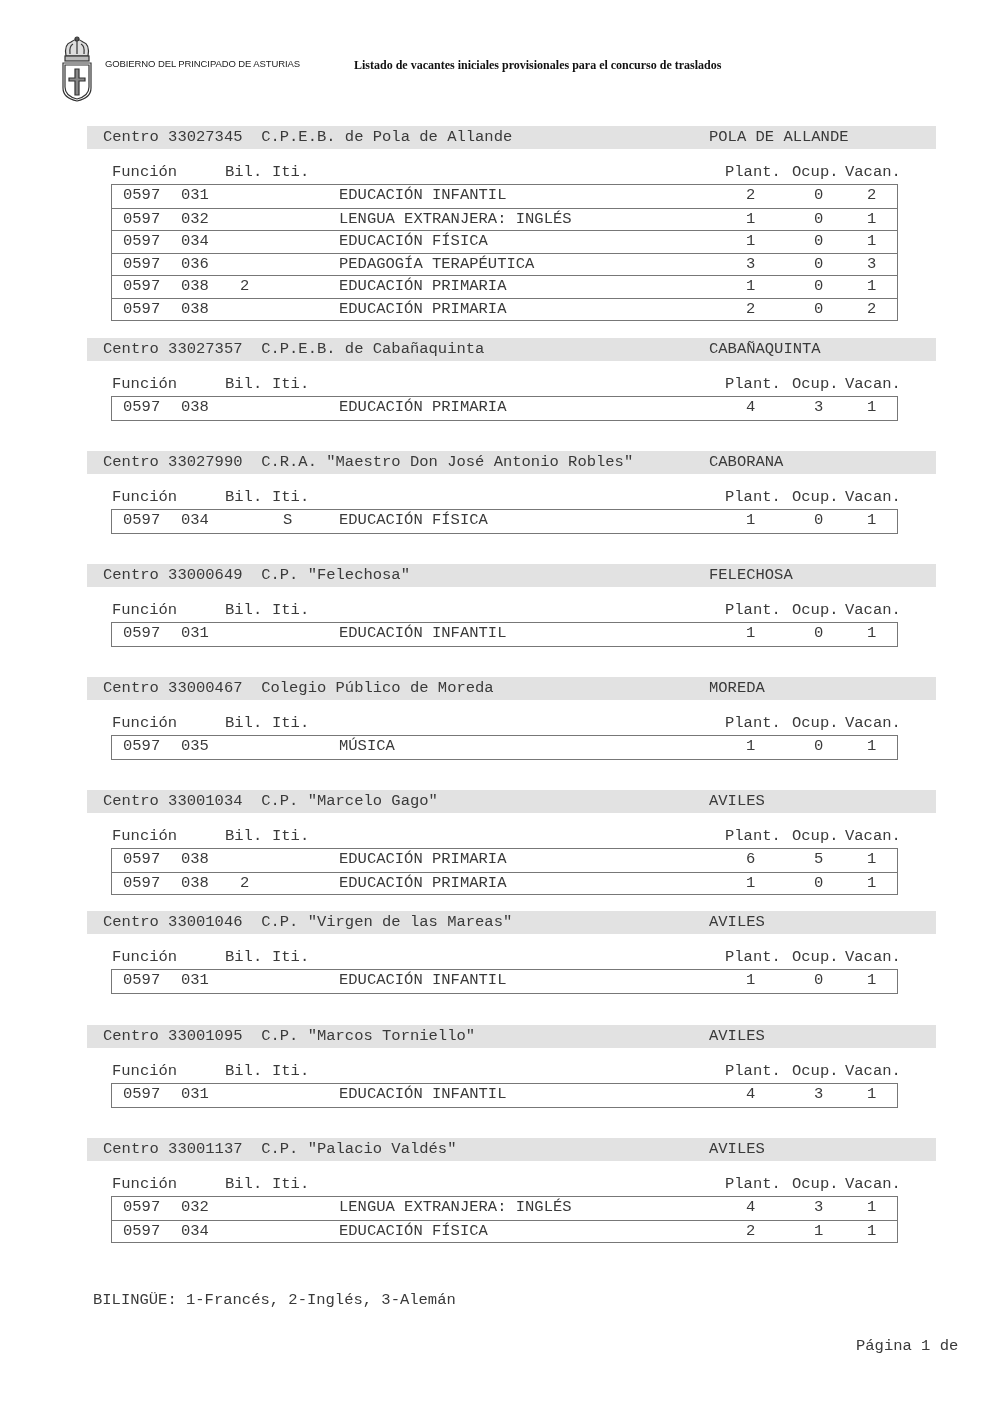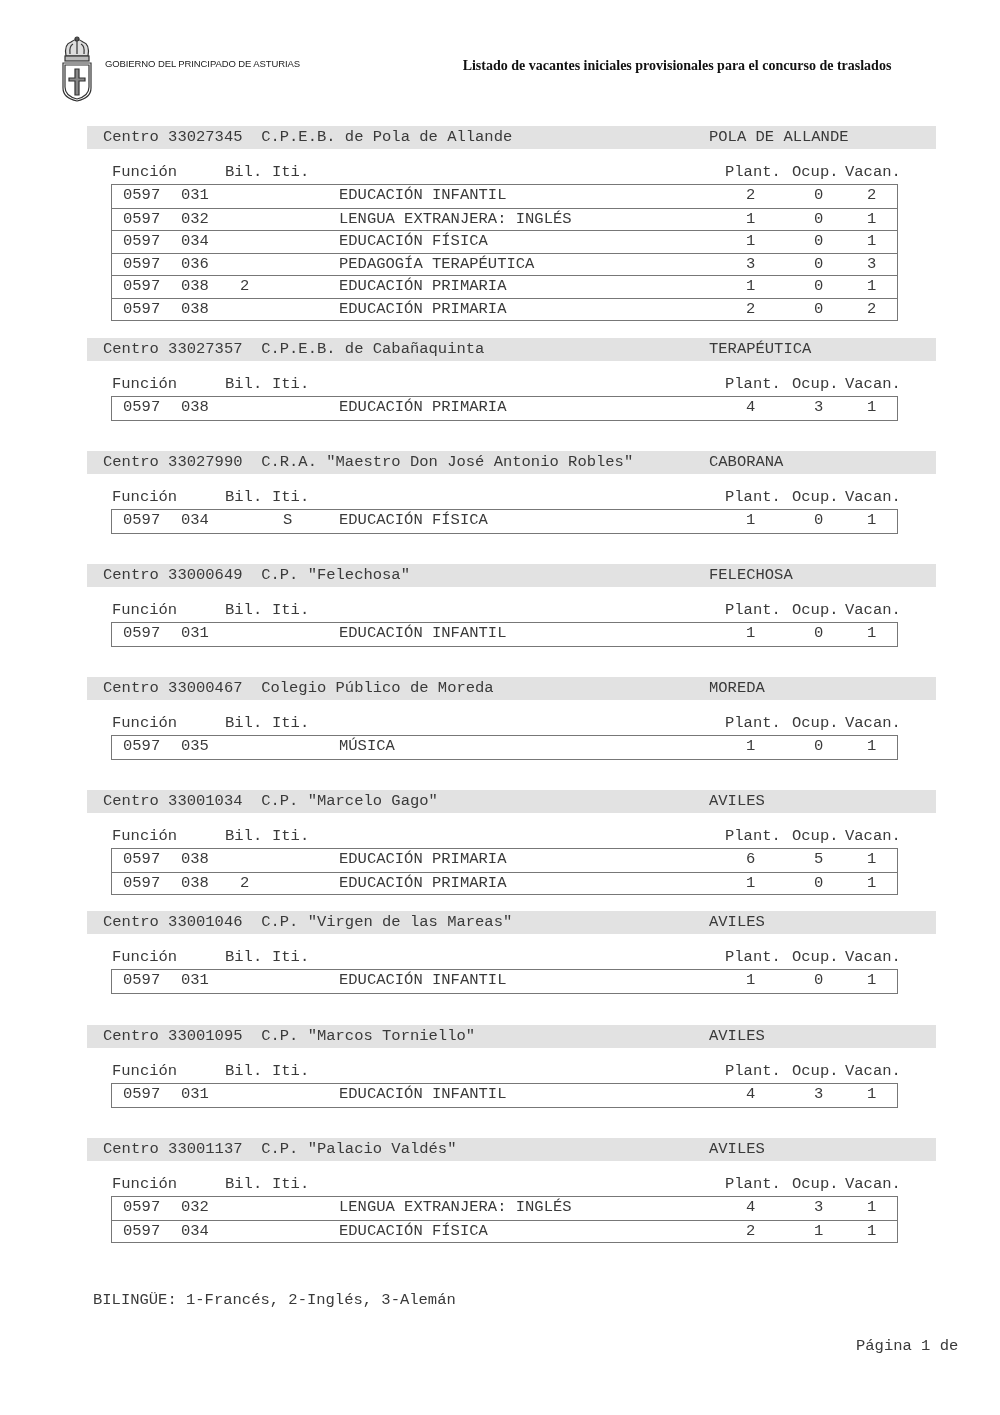--- a/index.html
+++ b/index.html
@@ -1,21 +1,21 @@
 <!DOCTYPE html>
 <html><head>
 <meta charset="utf-8">
 <style>
   html, body { margin: 0; padding: 0; background: #ffffff; }
   body { width: 1000px; height: 1415px; position: relative; overflow: hidden; color: #333; }
   .mono { font-family: "Liberation Mono", "DejaVu Sans Mono", monospace; font-size: 15.5px; color: #3a3a3a; }
   #header { position: absolute; left: 0; top: 0; width: 808px; height: 110px; }
   #logo { position: absolute; left: 60px; top: 36px; width: 34px; height: 66px; }
   #gov-name { position: absolute; left: 105px; top: 58px; font-family: "Liberation Sans", sans-serif; font-size: 9.5px; color: #222; white-space: nowrap; letter-spacing: -0.1px; }
-  #doc-title { position: absolute; left: 354px; top: 52px; width: 646px; font-family: "Liberation Serif", serif; font-weight: bold; font-size: 14px; line-height: 27px; color: #111; white-space: nowrap; overflow: hidden; text-align: center; }
+  #doc-title { position: absolute; left: 354px; top: 52px; width: 646px; font-family: "Liberation Serif", serif; font-weight: bold; font-size: 12px; line-height: 27px; color: #111; white-space: nowrap; overflow: hidden; }
   #doc-title div { white-space: nowrap; }
   #sections { position: absolute; left: 0; top: 0; width: 1000px; }
   .center { position: absolute; left: 0; width: 1000px; }
   .center-bar { position: absolute; left: 87px; width: 849px; height: 23px; background: #e2e2e2; top: 0; }
   .center-bar .c-label { position: absolute; left: 16px; top: 2px; white-space: pre; }
   .center-bar .c-city { position: absolute; left: 622px; top: 2px; white-space: pre; }
   .col-head { position: absolute; top: 37px; left: 0; width: 864px; height: 20px; }
   .col-head span { position: absolute; white-space: pre; }
   .rows { position: absolute; left: 111px; width: 787px; top: 58px; border: 1px solid #777; box-sizing: border-box; }
   .row { position: relative; height: 22.5px; border-top: 1px solid #777; box-sizing: border-box; }
@@ -124,21 +124,21 @@
           <span class="desc">EDUCACIÓN PRIMARIA</span>
           <span class="plant">2</span>
           <span class="ocup">0</span>
           <span class="vacan">2</span>
         </div>
       </div>
     </div>
     <div class="center" style="top: 338px;">
       <div class="center-bar">
         <span class="c-label">Centro 33027357  C.P.E.B. de Cabañaquinta</span>
-        <span class="c-city">TERAPÉUTICA</span>
+        <span class="c-city">CABAÑAQUINTA</span>
       </div>
       <div class="col-head">
         <span style="left: 112px;">Función</span>
         <span style="left: 225px;">Bil.</span>
         <span style="left: 272px;">Iti.</span>
         <span style="left: 725px;">Plant.</span>
         <span style="left: 792px;">Ocup.</span>
         <span style="left: 845px;">Vacan.</span>
       </div>
       <div class="rows">

